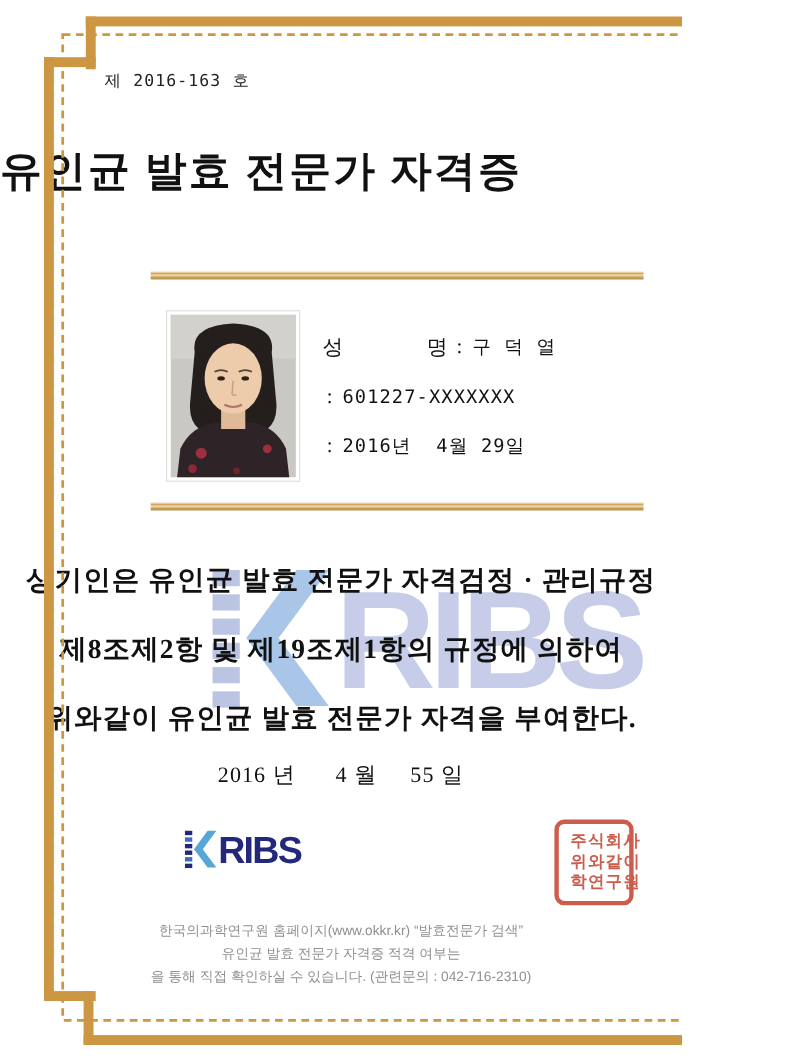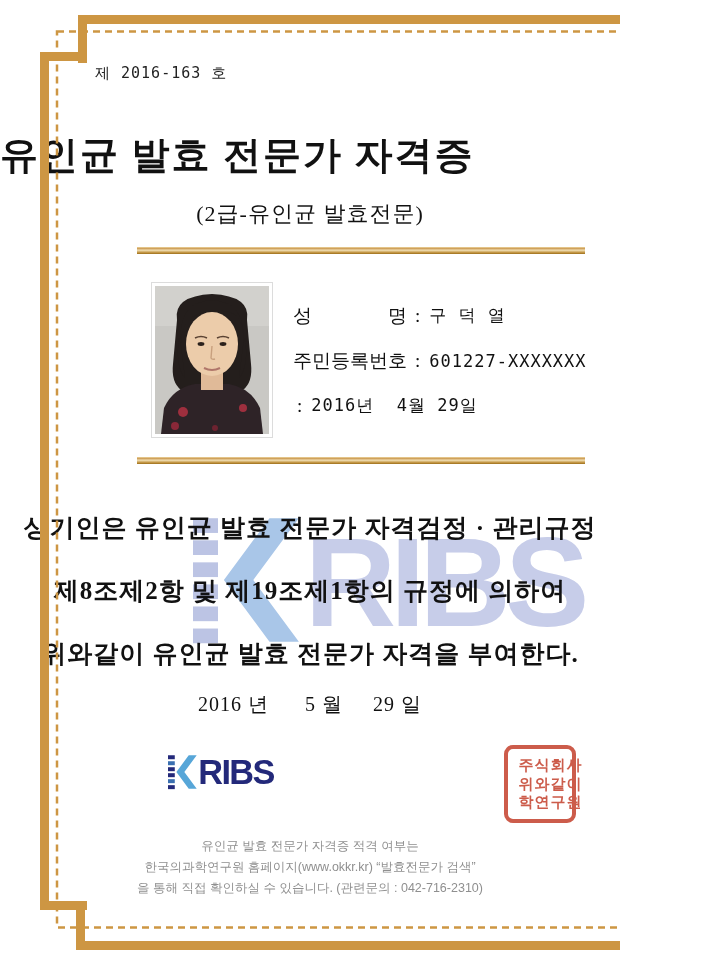--- a/index.html
+++ b/index.html
@@ -99,21 +99,20 @@
       <rect x="637" y="903" width="9" height="47"></rect>
       <rect x="40" y="901" width="47" height="9"></rect>
       <rect x="76" y="901" width="9" height="49"></rect>
     </g>
     <rect x="57" y="31.5" width="606" height="896" fill="none" stroke="#cd9643" stroke-width="2.5" stroke-dasharray="7,5"></rect>
   </svg>
 
   <div class="cert-no">제 2016-163 호</div>
 
   <div class="title">유인균 발효 전문가 자격증</div>
-  <div class="subtitle">(2급-유인균 발효전문)</div>
 
   <div class="gold-rule rule-1"></div>
 
   <div class="photo" aria-label="applicant-photo">
     <svg width="114" height="148" viewBox="0 0 114 148">
       <rect x="0" y="0" width="114" height="148" fill="#c9c8c4"></rect>
       <rect x="0" y="0" width="114" height="40" fill="#d2d1cd"></rect>
 
       <path d="M22,34 Q18,10 57,8 Q96,10 92,34 L96,78 Q98,96 88,104 L26,104 Q16,96 18,78 Z" fill="#241e1c"></path>
 
@@ -140,21 +139,20 @@
     </svg>
   </div>
 
   <div class="fields">
     <div class="field-row">
       <span class="flabel">성　　　　명</span>
         <span class="fcolon">:</span>
         <span class="fvalue">구 덕 열</span>
     </div>
     <div class="field-row">
-      <span class="flabel">주민등록번호</span>
         <span class="fcolon">:</span>
         <span class="fvalue">601227-XXXXXXX</span>
     </div>
     <div class="field-row">
         <span class="fcolon">:</span>
         <span class="fvalue">2016년  4월 29일</span>
     </div>
   </div>
 
   <div class="gold-rule rule-2"></div>
@@ -173,21 +171,21 @@
       <text x="76" y="75" font-family="Liberation Sans, sans-serif" font-weight="700" font-size="86" letter-spacing="-4" fill="#c7cde9">RIBS</text>
     </svg>
   </div>
 
   <div class="body-text">
     <div class="body-line">상기인은 유인균 발효 전문가 자격검정 · 관리규정</div>
     <div class="body-line">제8조제2항 및 제19조제1항의 규정에 의하여</div>
     <div class="body-line">위와같이 유인균 발효 전문가 자격을 부여한다.</div>
   </div>
 
-  <div class="date-line">2016 년      5 월     29 일</div>
+  <div class="date-line">2016 년      4 월     55 일</div>
 
   <div class="issuer">
     <svg width="122" height="36" viewBox="0 0 306 88" aria-label="KRIBS">
       <g>
         <rect x="0" y="2" width="17" height="10" fill="#23297a"></rect>
         <rect x="0" y="17" width="17" height="10" fill="#3a6fb0"></rect>
         <rect x="0" y="32" width="17" height="10" fill="#23297a"></rect>
         <rect x="0" y="47" width="17" height="10" fill="#23297a"></rect>
         <rect x="0" y="62" width="17" height="10" fill="#3a6fb0"></rect>
         <rect x="0" y="77" width="17" height="10" fill="#23297a"></rect>
@@ -197,18 +195,18 @@
     </svg>
   </div>
 
   <div class="seal">
     <span class="seal-line">주식회사</span>
     <span class="seal-line">위와같이</span>
     <span class="seal-line">학연구원</span>
   </div>
 
   <div class="footer">
+    <div>한국의과학연구원 홈페이지(www.okkr.kr) “발효전문가 검색”</div>
     <div>유인균 발효 전문가 자격증 적격 여부는</div>
-    <div>한국의과학연구원 홈페이지(www.okkr.kr) “발효전문가 검색”</div>
     <div>을 통해 직접 확인하실 수 있습니다. (관련문의 : 042-716-2310)</div>
   </div>
 
 </div>
 
 </body></html>

